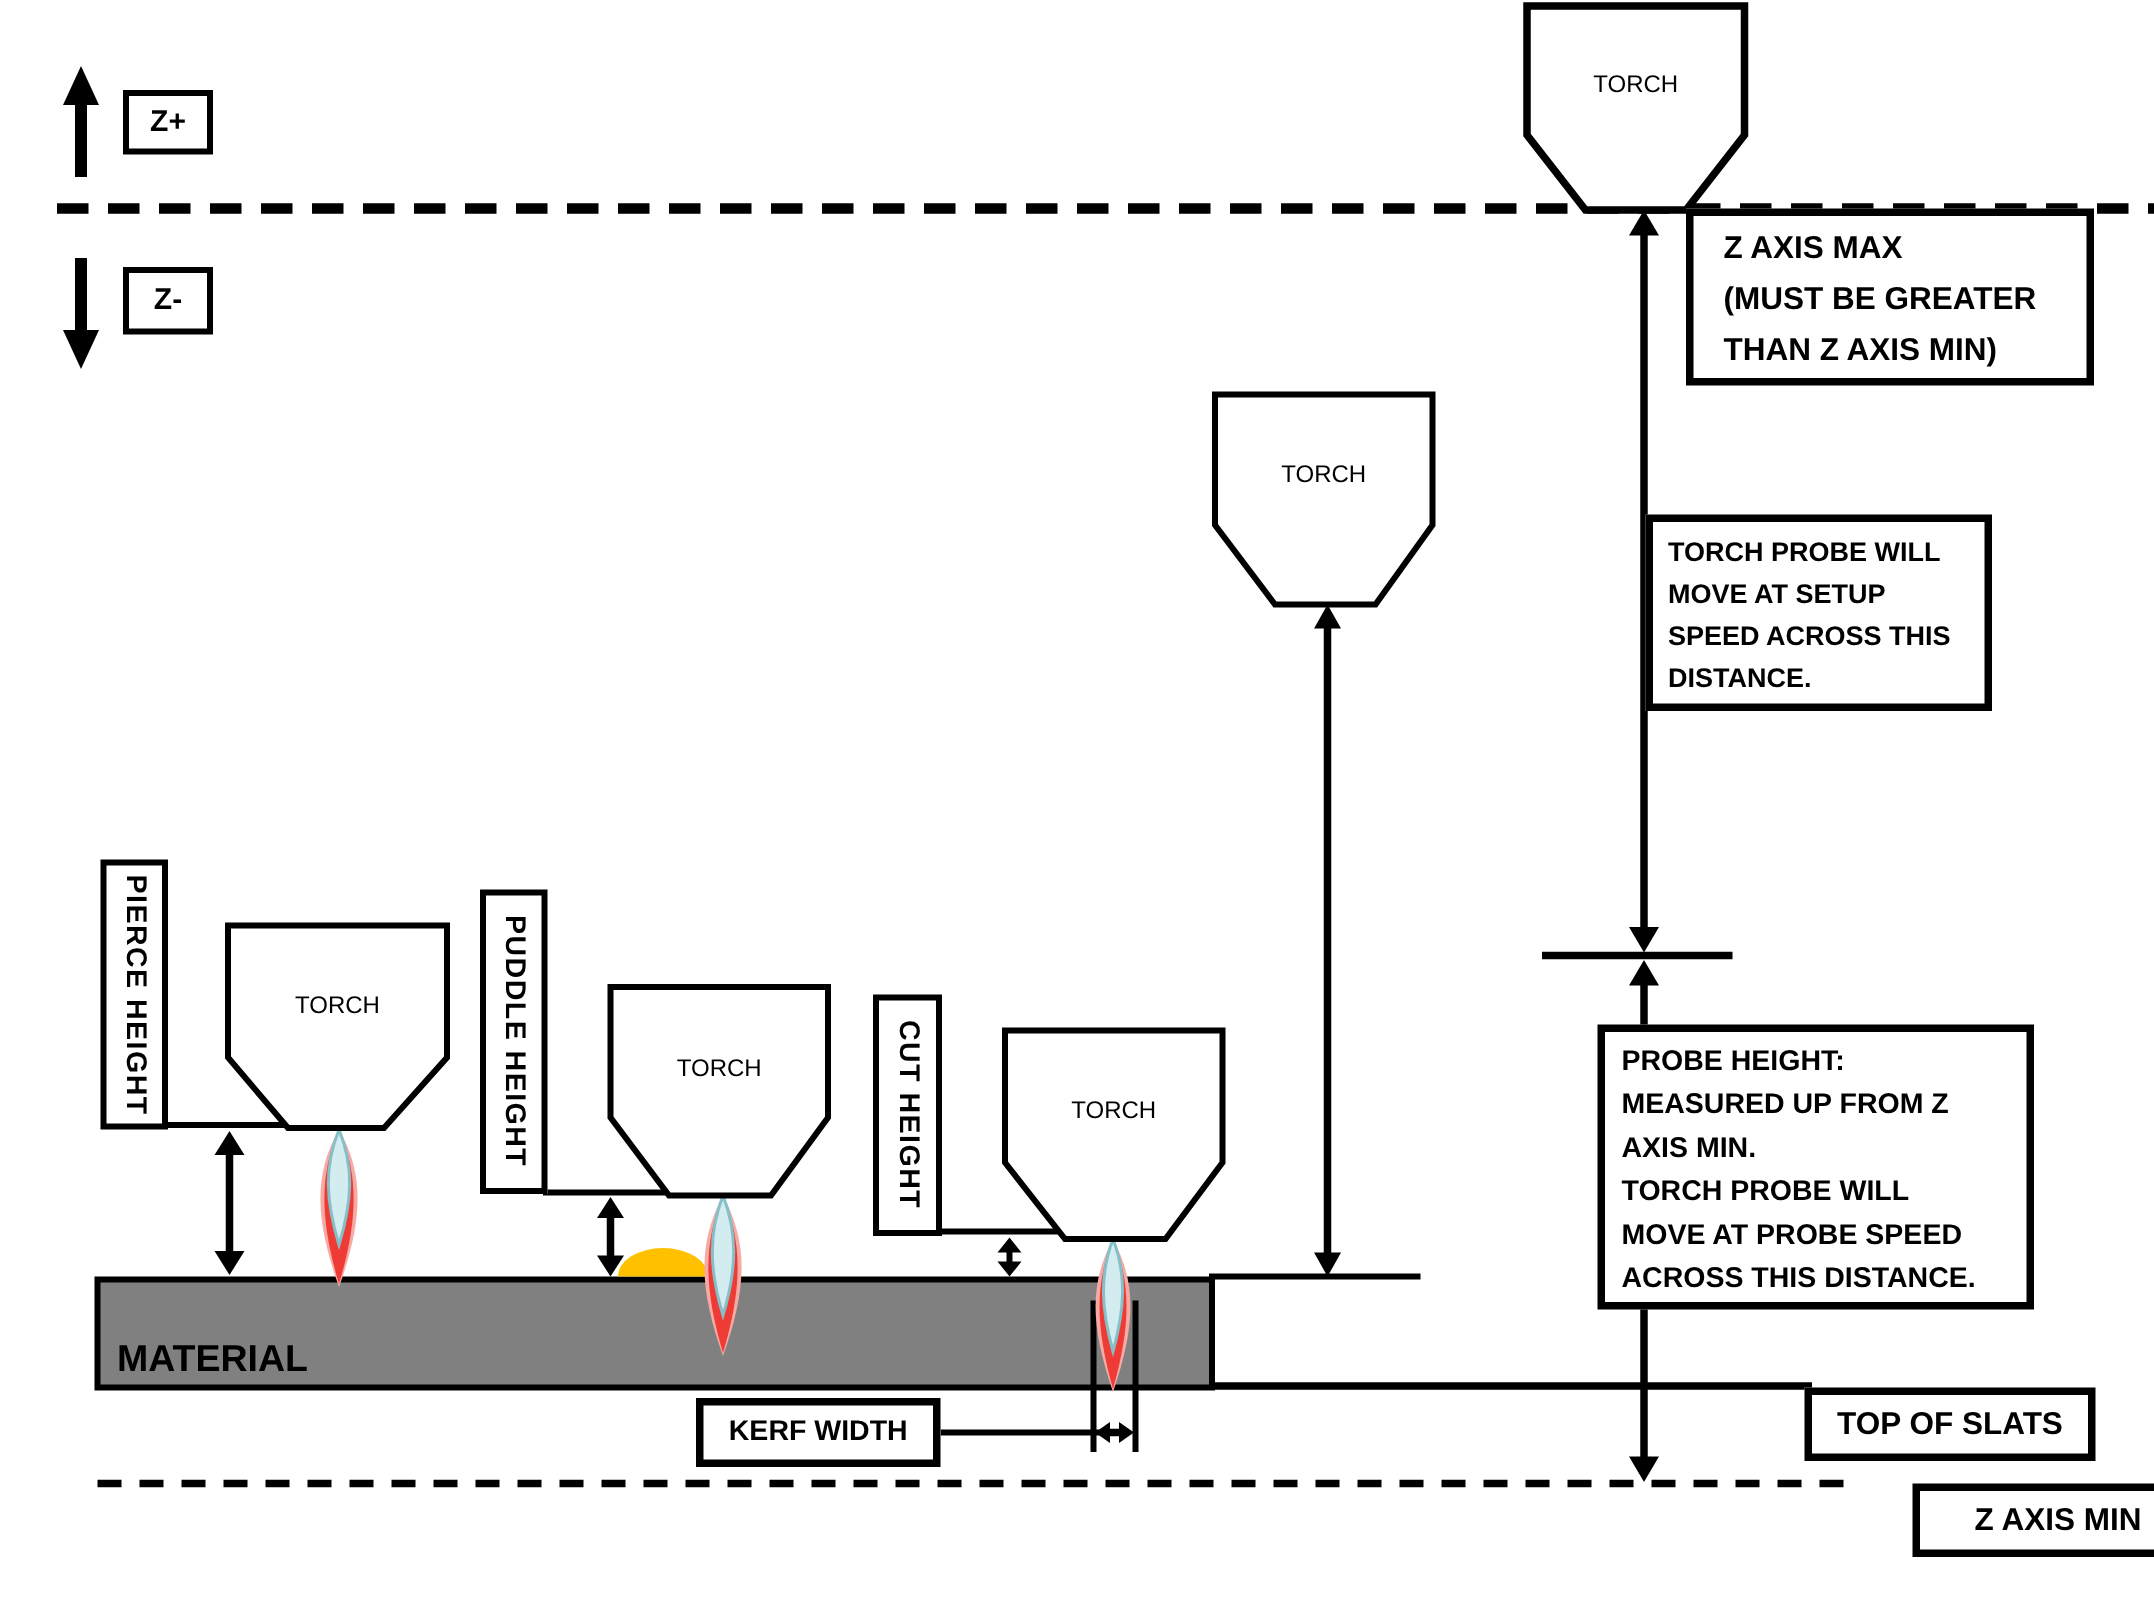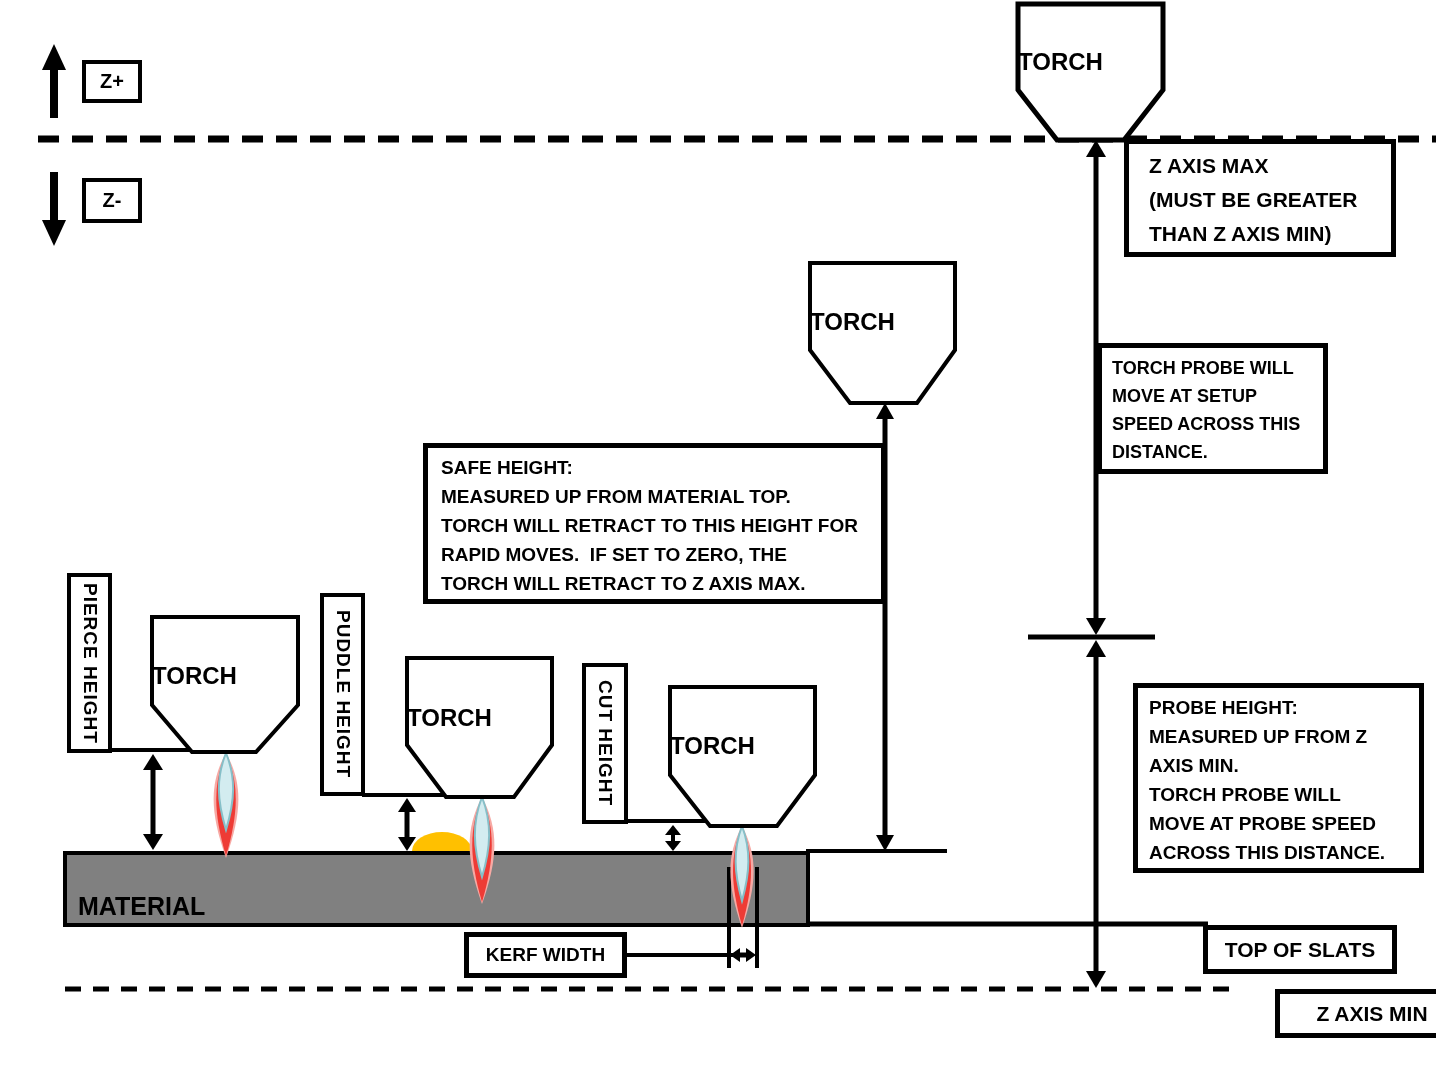--- a/index.html
+++ b/index.html
@@ -16,21 +16,21 @@
   .center{display:flex;align-items:center;justify-content:center;text-align:center;}
   .vbox{
     border-width:4px;
     display:flex;align-items:center;justify-content:center;
   }
   .vtext{
     writing-mode:vertical-rl;text-orientation:mixed;
     font-weight:bold;letter-spacing:1px;white-space:nowrap;
   }
   .torch-label{
-    position:absolute;font-weight:bold;text-align:left;font-size:24px;
+    position:absolute;font-weight:normal;text-align:center;font-size:16px;
   }
   .plain-label{position:absolute;font-weight:bold;}
 </style>
 </head>
 <body>
 
 <div id="stage">
 
   <svg width="1436" height="1078" viewBox="0 0 1436 1078">
 
@@ -141,27 +141,22 @@
 
   <div class="box pre" style="left:1124px;top:139px;width:272px;height:118px;font-size:21px;line-height:34px;padding:5px 20px;">Z AXIS MAX
 (MUST BE GREATER
 THAN Z AXIS MIN)</div>
 
   <div class="box pre" style="left:1097px;top:343px;width:231px;height:131px;font-size:18px;line-height:28px;padding:6px 10px;">TORCH PROBE WILL
 MOVE AT SETUP
 SPEED ACROSS THIS
 DISTANCE.</div>
 
-  <div class="box pre" style="left:423px;top:443px;width:463px;height:161px;font-size:19px;line-height:29px;padding:5px 13px;">SAFE HEIGHT:
-MEASURED UP FROM MATERIAL TOP.
-TORCH WILL RETRACT TO THIS HEIGHT FOR
-RAPID MOVES.  IF SET TO ZERO, THE
-TORCH WILL RETRACT TO Z AXIS MAX.</div>
 
-  <div class="box pre" style="left:1133px;top:683px;width:291px;height:190px;font-size:19px;line-height:29px;padding:5px 11px;">PROBE HEIGHT:
+  <div class="box pre" style="left:1065px;top:683px;width:291px;height:190px;font-size:19px;line-height:29px;padding:5px 11px;">PROBE HEIGHT:
 MEASURED UP FROM Z
 AXIS MIN.
 TORCH PROBE WILL
 MOVE AT PROBE SPEED
 ACROSS THIS DISTANCE.</div>
 
   <div class="box vbox" style="left:67px;top:573px;width:45px;height:180px;font-size:19px;">
     <span class="vtext">PIERCE HEIGHT</span>
   </div>
   <div class="box vbox" style="left:320px;top:593px;width:45px;height:203px;font-size:19px;">

